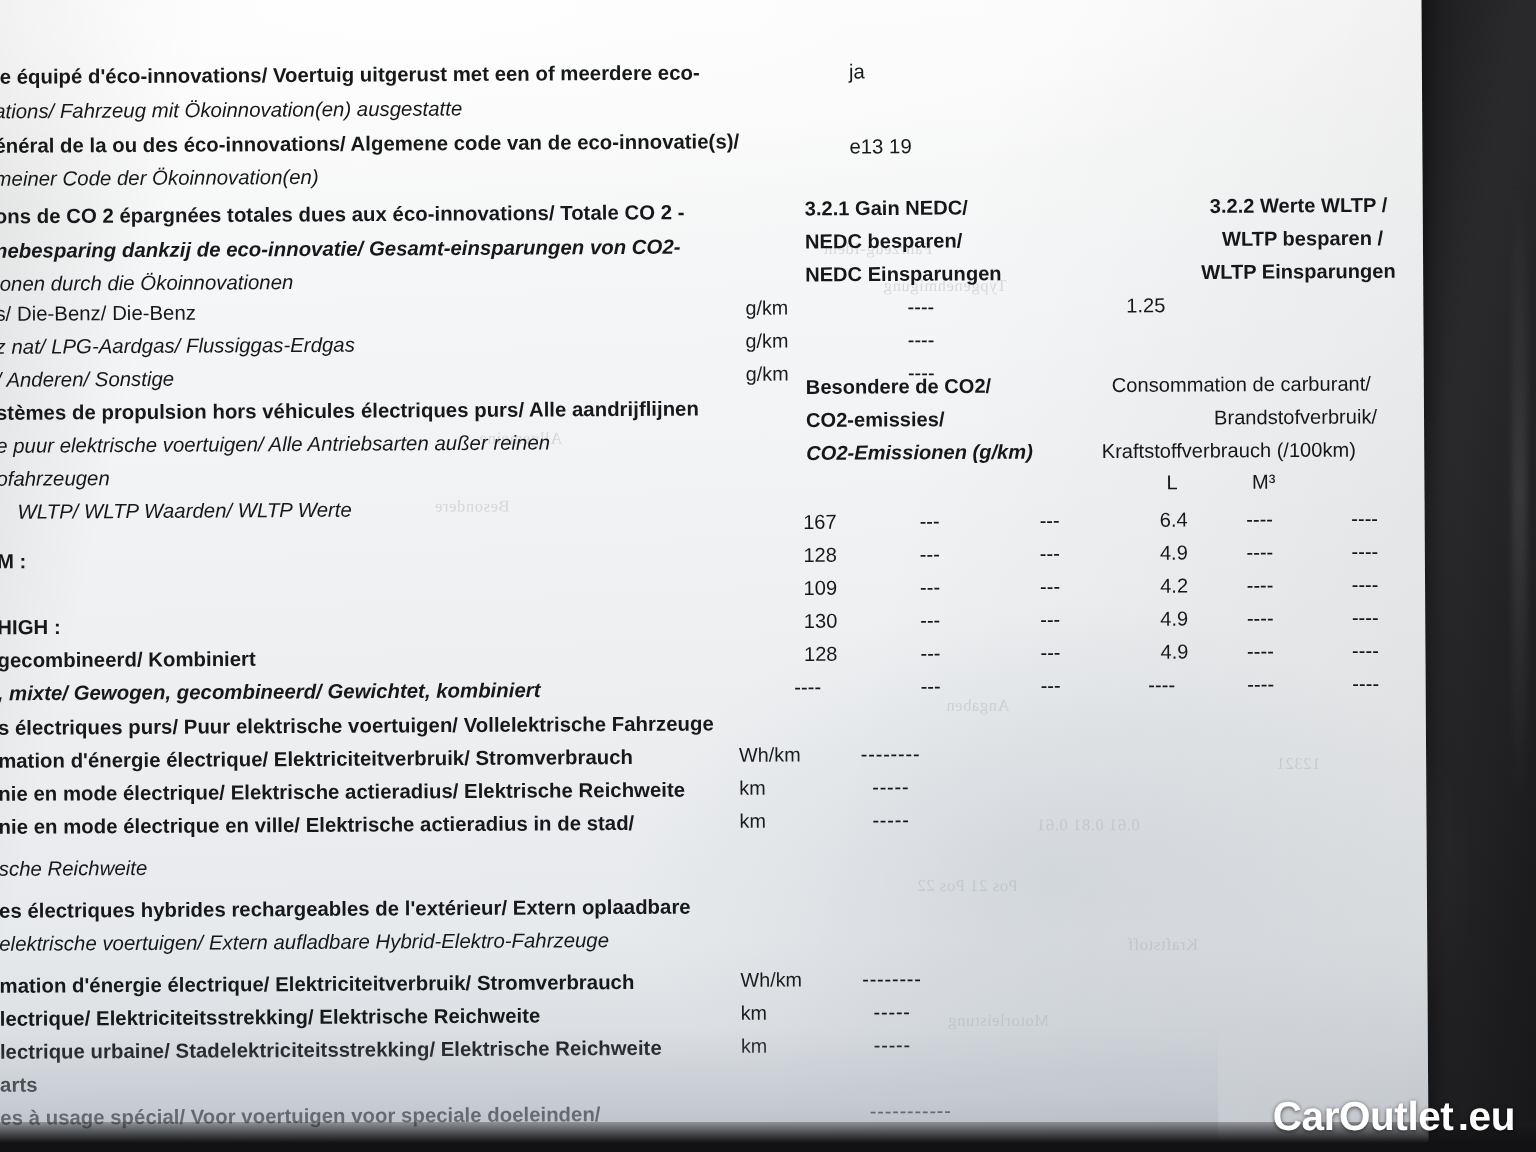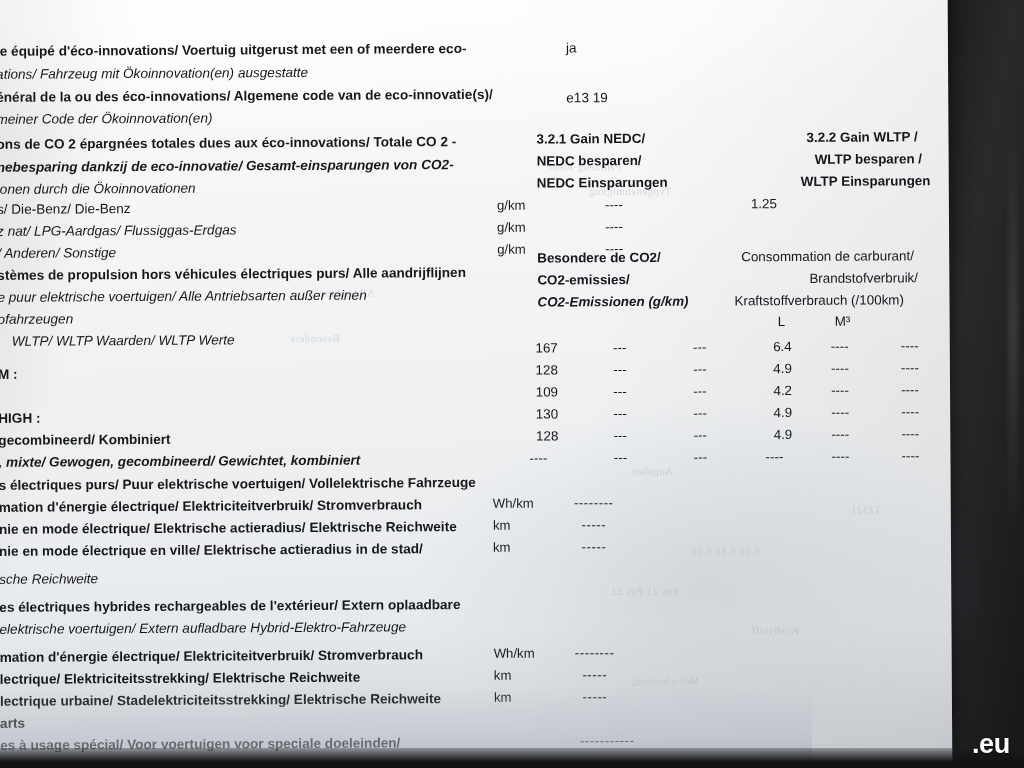--- a/index.html
+++ b/index.html
@@ -190,21 +190,21 @@
       <div class="row" style="left:578px; top:104px;">e13 19</div>
 
       <div class="row b" style="left:8px; top:147px;">ons de CO 2 épargnées totales dues aux éco-innovations/ Totale CO 2 -</div>
       <div class="row bi" style="left:8px; top:170px;">nebesparing dankzij de eco-innovatie/ Gesamt-einsparungen von CO2-</div>
       <div class="row i" style="left:8px; top:192px;">ionen durch die Ökoinnovationen</div>
 
       <div class="hdr" style="left:548px; top:146px;">3.2.1 Gain NEDC/</div>
       <div class="hdr" style="left:548px; top:168px;">NEDC besparen/</div>
       <div class="hdr" style="left:548px; top:190px;">NEDC Einsparungen</div>
 
-      <div class="hdr" style="left:818px; top:146px;">3.2.2 Gain WLTP /</div>
+      <div class="hdr" style="left:818px; top:146px;">3.2.2 Werte WLTP /</div>
       <div class="hdr" style="left:826px; top:168px;">WLTP besparen /</div>
       <div class="hdr" style="left:812px; top:190px;">WLTP Einsparungen</div>
 
       <div class="row" style="left:8px; top:212px;">s/ Die-Benz/ Die-Benz</div>
       <div class="unit" style="left:508px; top:212px;">g/km</div>
       <div class="valc" style="left:590px; top:212px; width:70px;">----</div>
       <div class="valc" style="left:740px; top:212px; width:70px;">1.25</div>
 
       <div class="row i" style="left:8px; top:234px;">z nat/ LPG-Aardgas/ Flussiggas-Erdgas</div>
       <div class="unit" style="left:508px; top:234px;">g/km</div>
@@ -317,16 +317,17 @@
       <div class="row i" style="left:8px; top:770px;">hrzeugen mit besonderer Zweckbestimmung</div>
 
     </div>
 
     <div id="crease"></div>
   </div>
 
   <div id="bg-bottom"></div>
 
   <div id="watermark">
+    <span class="car">CarOutlet</span>
       <span class="dot-eu">.eu</span>
   </div>
 
 </div>
 
 </body></html>

